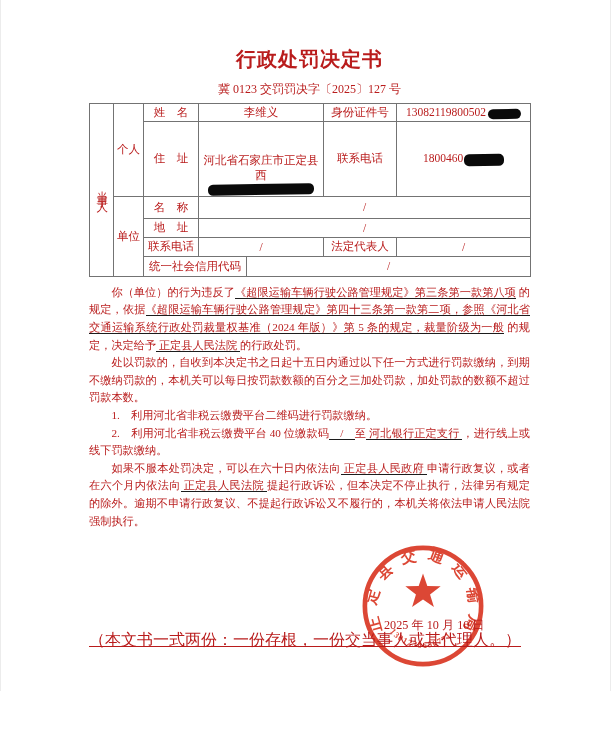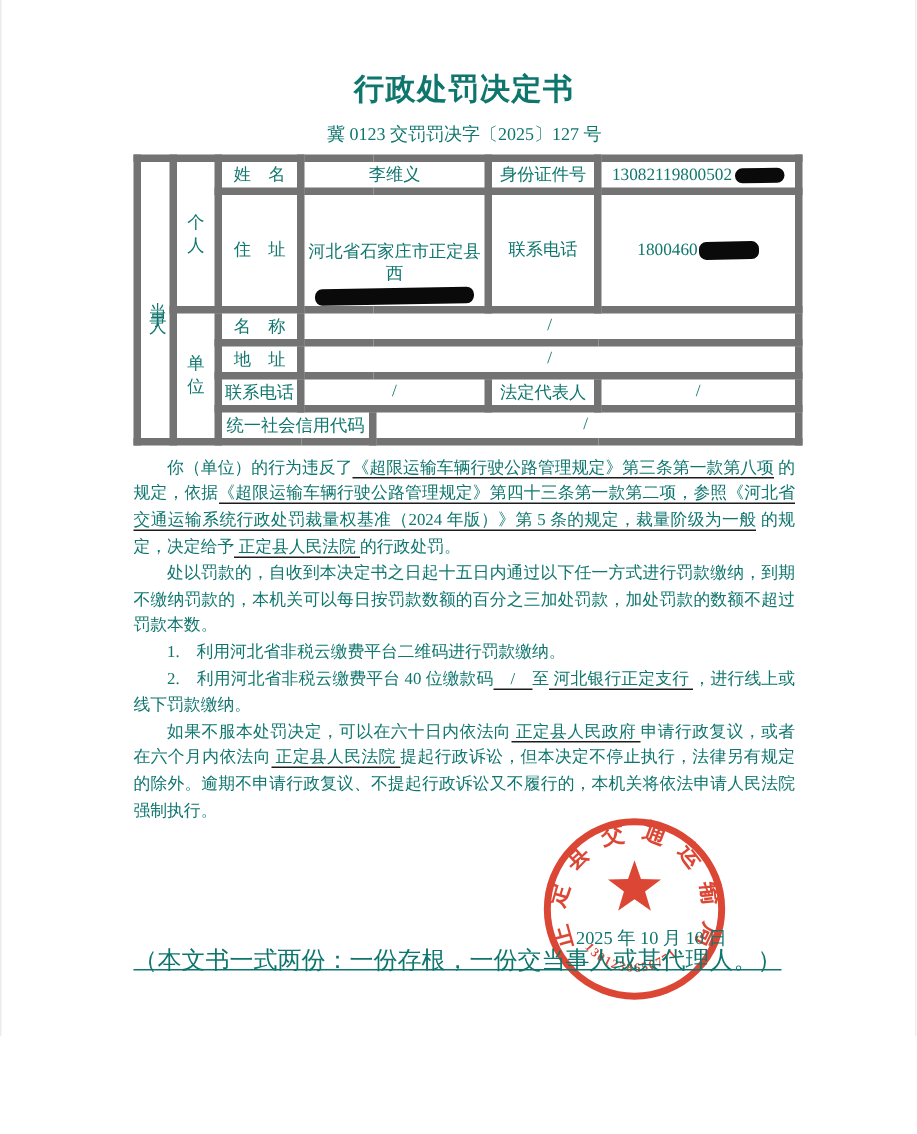--- a/index.html
+++ b/index.html
@@ -1,27 +1,27 @@
 <!DOCTYPE html>
 <html lang="zh" style="--seal-color: #d93420;"><head>
 <meta charset="utf-8">
 <style>
   html,body { margin:0; padding:0; background:#ffffff; }
   .page {
     position:relative; width:611px; height:691px; margin:0 auto;
     background:#ffffff; overflow:hidden; box-sizing:border-box;
     border-left:1px solid #ececec; border-right:1px solid #ececec;
-    font-family:"Liberation Serif","DejaVu Serif",serif; color:#0f766e;
+    font-family:"Liberation Serif","DejaVu Serif",serif; color:#b91c1c;
   }
   .content { position:absolute; left:88px; top:0; width:441px; }
   .title { margin-top:46px; text-align:center; font-size:20px; font-weight:bold; letter-spacing:1px; }
   .docno { margin-top:8px; text-align:center; font-size:12px; }
 
   table.party { border-collapse:collapse; table-layout:fixed; width:441px; margin-top:5px; }
-  table.party td { border:5px solid #737373; font-size:11.5px; text-align:center; vertical-align:middle; padding:1px 2px; overflow:hidden; }
+  table.party td { border:1px solid #737373; font-size:11.5px; text-align:center; vertical-align:middle; padding:1px 2px; overflow:hidden; }
   .vlabel { writing-mode:vertical-rl; text-orientation:upright; letter-spacing:5px; margin:0 auto; line-height:1; }
   .addr-line { display:block; line-height:1.3;margin-top:30px; }
 
   .redact { display:inline-block; background:#0a0a0a; border-radius:5px; vertical-align:middle; }
   .redact.id   { width:33px; height:10px; margin-left:2px; transform:rotate(-1deg); }
   .redact.tel  { width:40px; height:12px; margin-left:1px; transform:rotate(-1deg); }
   .redact.addr { width:106px; height:11px; margin:1px auto 0; display:block; transform:rotate(-1deg); }
 
   .bodytext { margin-top:7px; font-size:11.2px; line-height:17.6px; text-align:justify; }
   .bodytext p { margin:0; text-indent:2em; }

